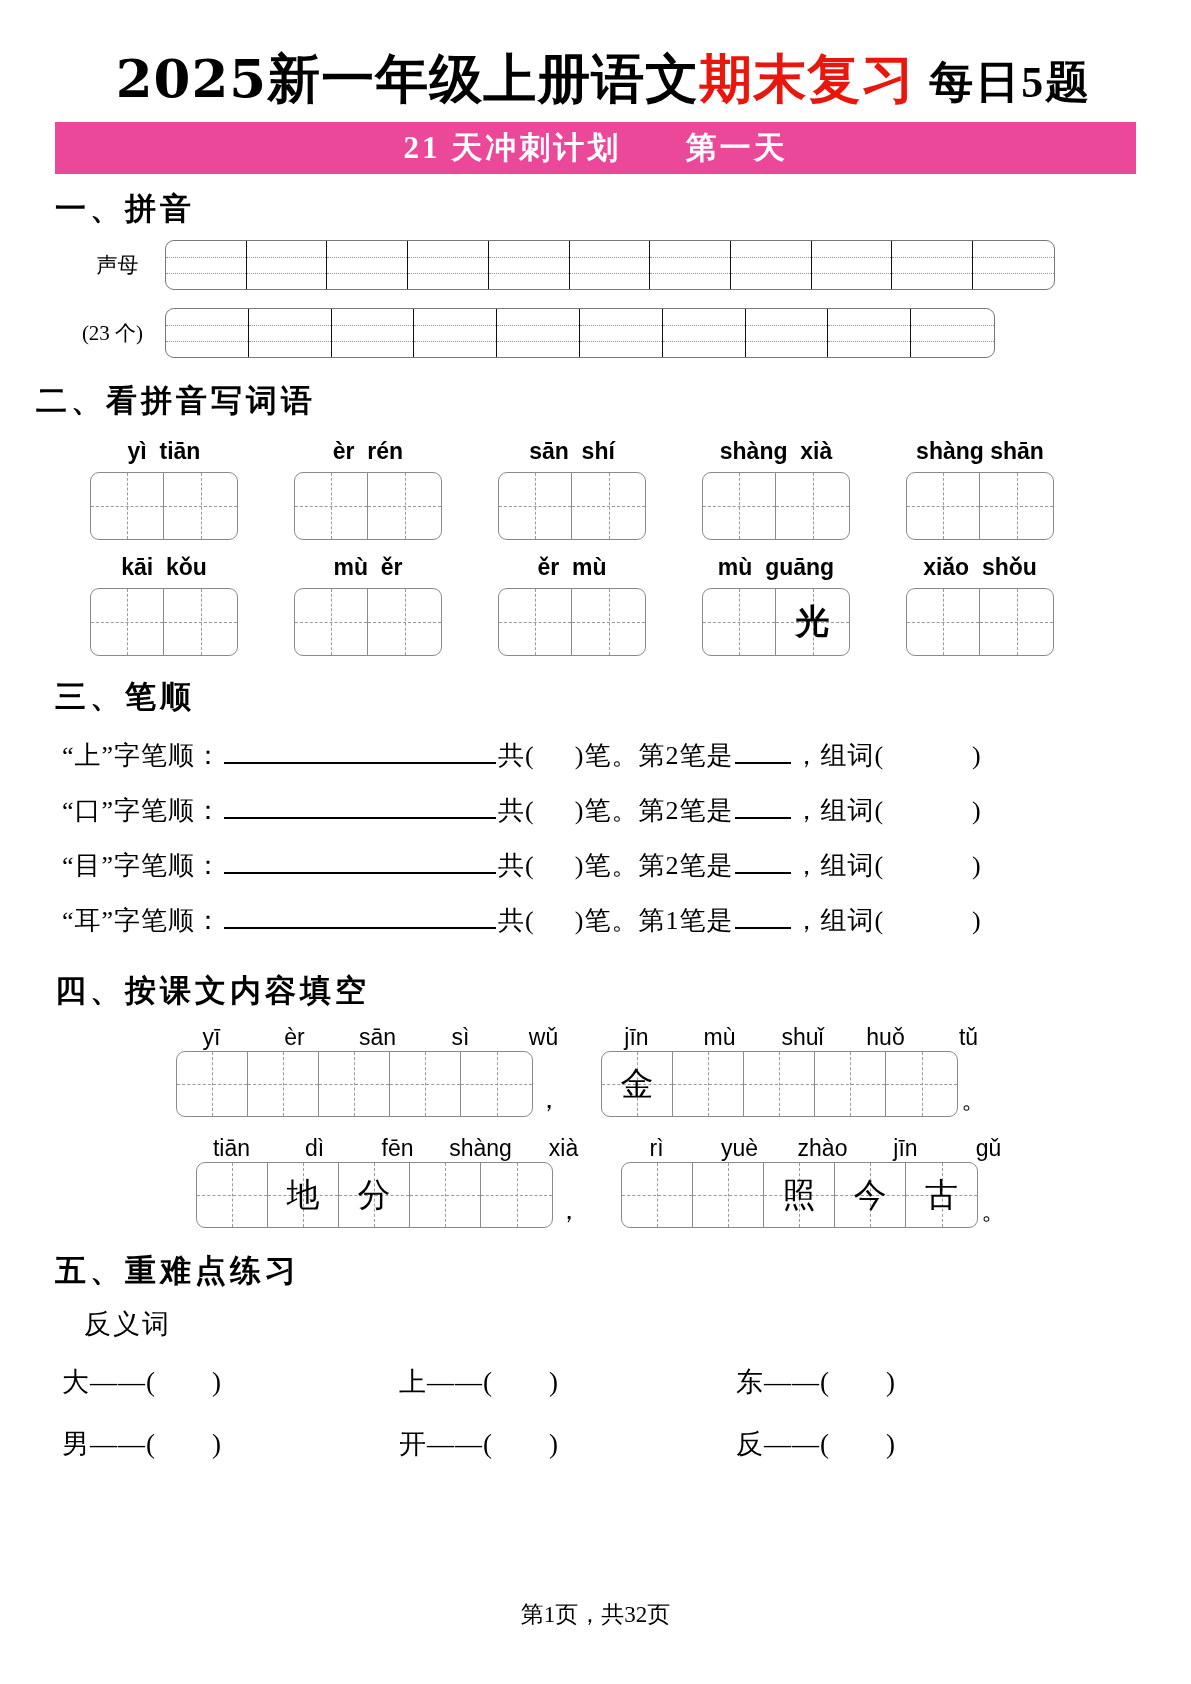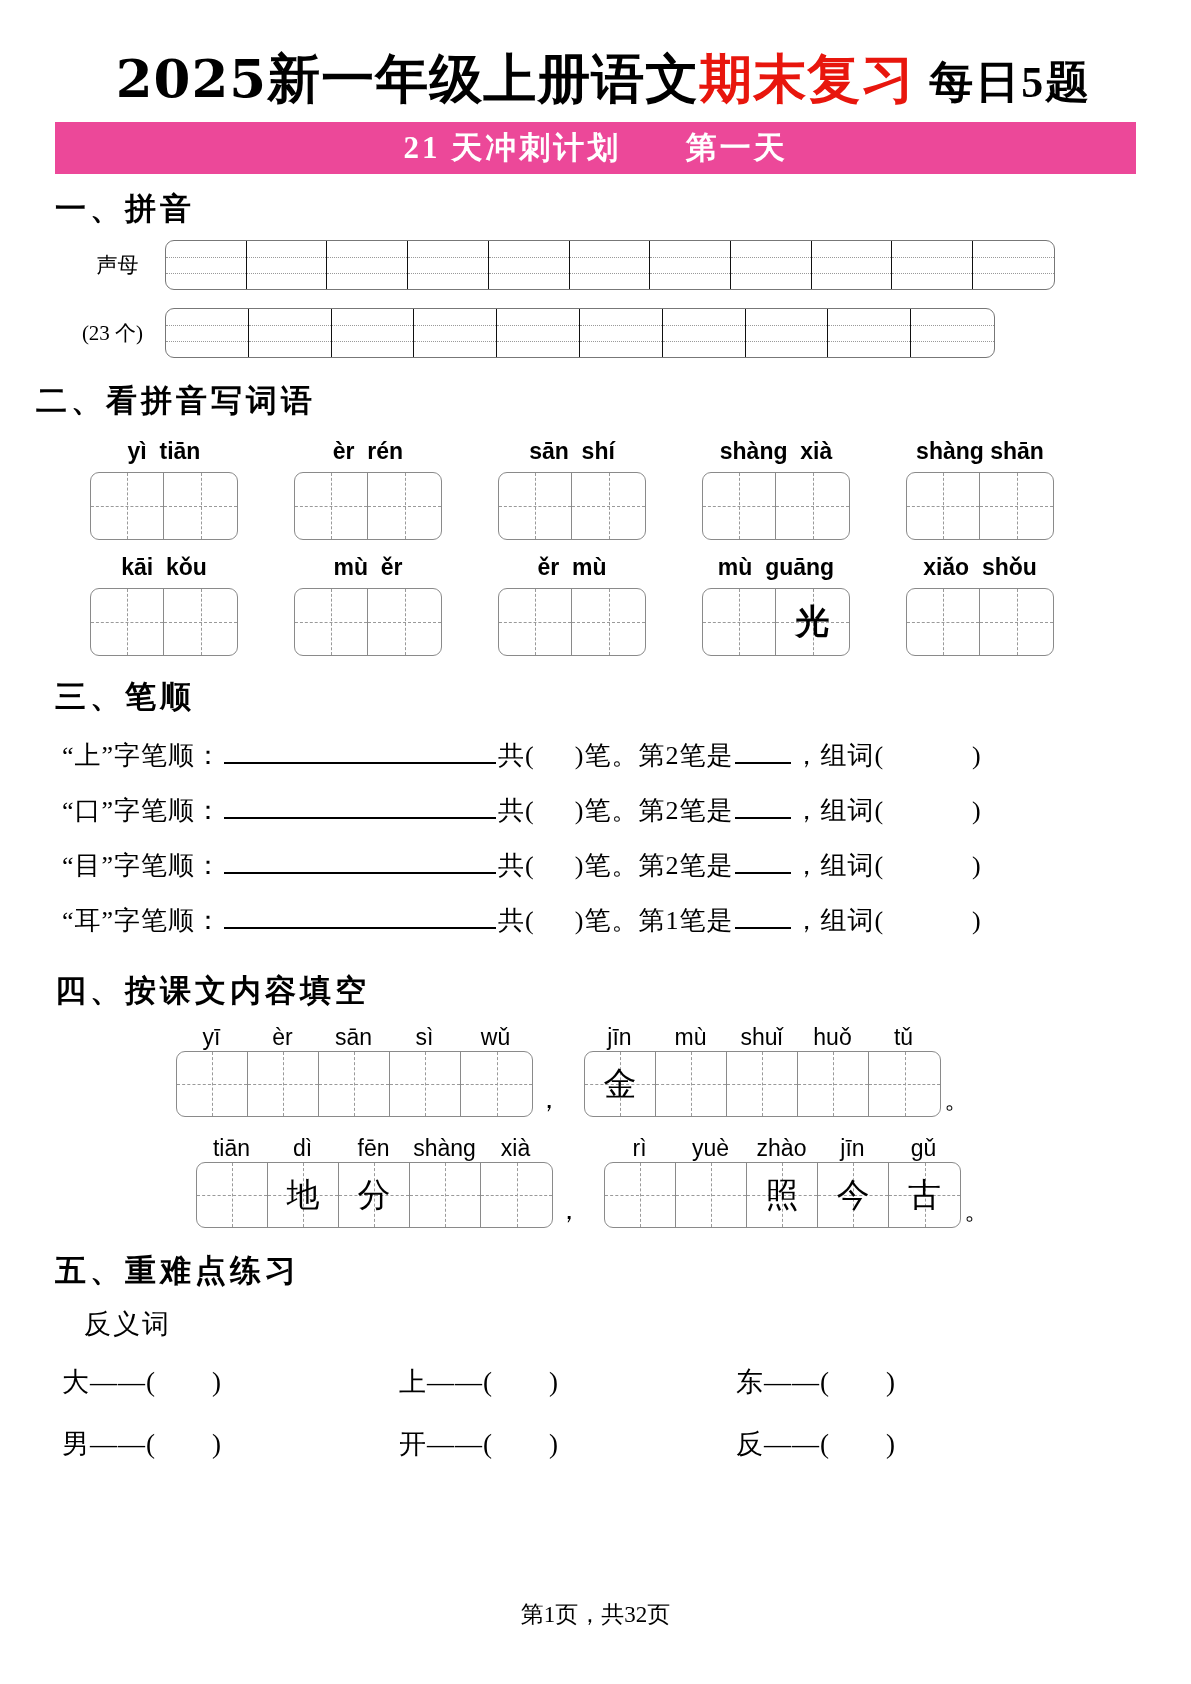--- a/index.html
+++ b/index.html
@@ -209,20 +209,21 @@
     display: flex;
     padding-left: 176px;
     align-items: flex-end;
   }
   .sent-block { margin-right: 22px; }
   .sent-py {
     display: flex;
     font-family: "Liberation Sans", sans-serif;
     font-size: 23px;
     color: #000;
+    gap: 12px;
   }
   .sent-py span {
     width: 71px;
     text-align: center;
     white-space: pre;
   }
   .sent-grid-wrap { display: flex; align-items: flex-end; }
   .sent-block .tzg { height: 66px; }
   .sent-block .tzg .c { width: 71px; font-size: 33px; }
   .punct {

